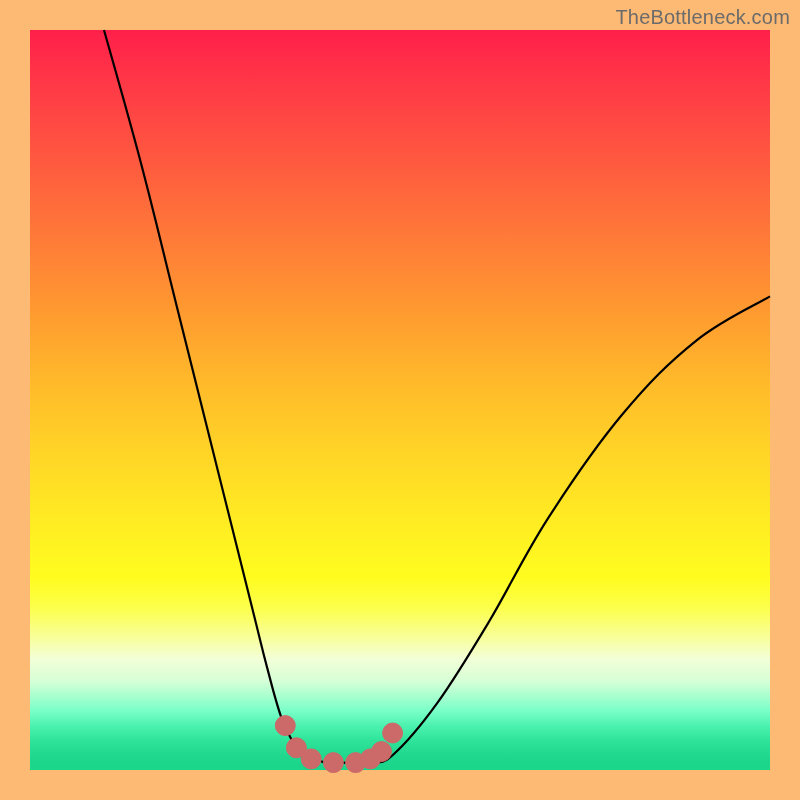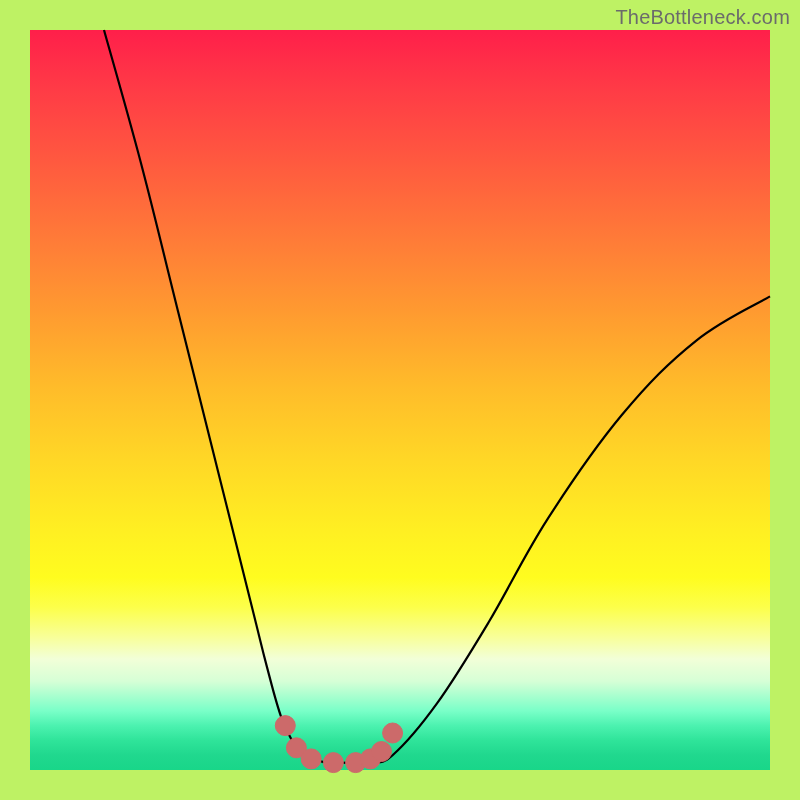--- a/index.html
+++ b/index.html
@@ -10,21 +10,21 @@
     background: #000;
     overflow: hidden;
     font-family: Arial, Helvetica, sans-serif;
   }
   .frame {
     position: absolute;
     left: 0;
     top: 0;
     width: 800px;
     height: 800px;
-    background: #bef264;
+    background: #fdba74;
   }
   .plot {
     position: absolute;
     left: 30px;
     top: 30px;
     width: 740px;
     height: 740px;
     
     background:
       linear-gradient(to bottom,

